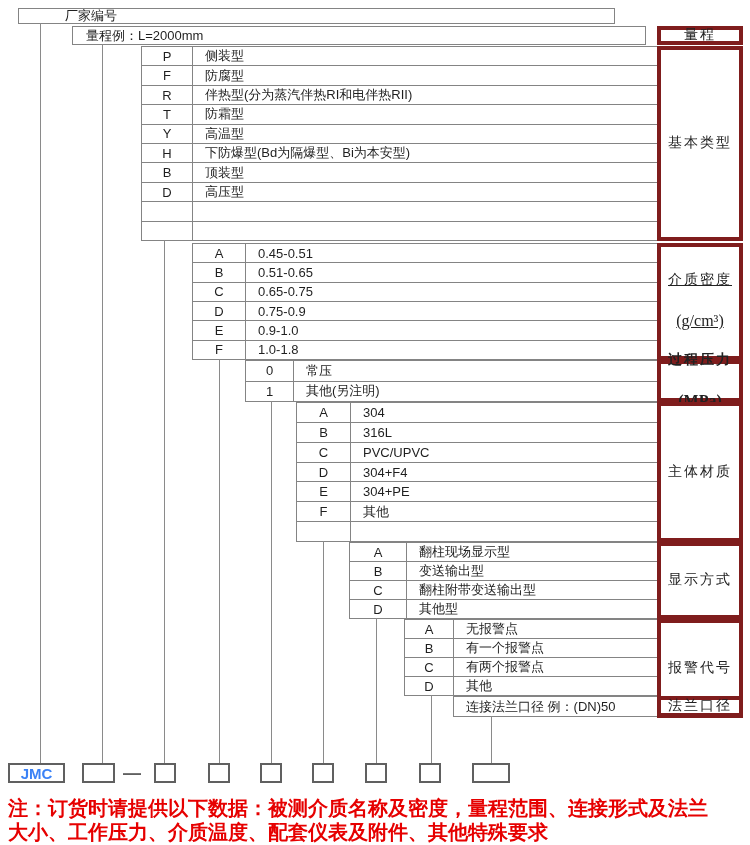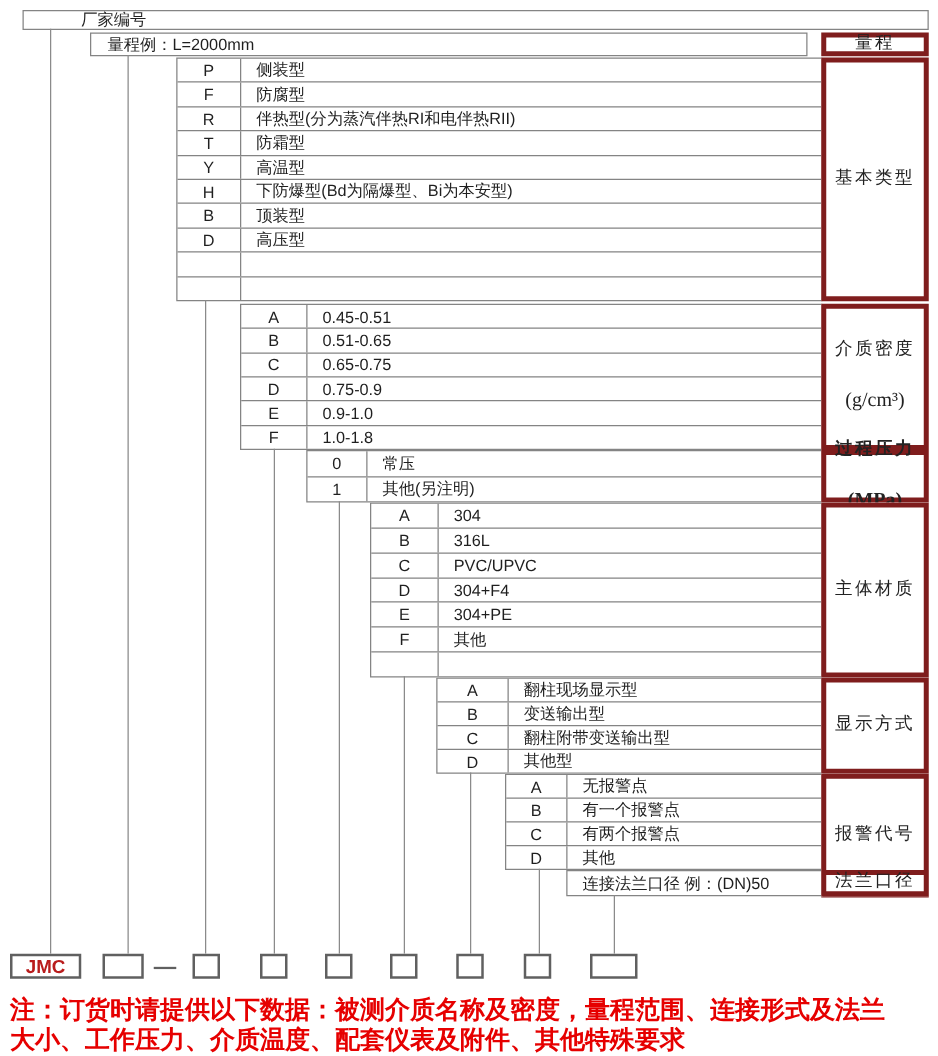--- a/index.html
+++ b/index.html
@@ -16,33 +16,33 @@
   .tbl .desc{flex:1;display:flex;align-items:center;padding-left:12px;font-size:13px;box-sizing:border-box;white-space:nowrap;overflow:hidden;}
   .seclabel{
     position:absolute;left:657px;width:86px;box-sizing:border-box;border:4px solid #7f1d1d;
     display:flex;flex-direction:column;align-items:center;justify-content:center;
     font-family:"Liberation Serif","DejaVu Serif",serif;font-size:14px;color:#222;
     letter-spacing:2px;text-align:center;background:#fff;line-height:1.3;
   }
   .seclabel .unit{letter-spacing:0;font-size:16px;margin-top:22px;}
   .vline{position:absolute;width:1px;background:#8a8a8a;}
   .bbox{position:absolute;top:763px;height:20px;box-sizing:border-box;border:2px solid #606060;background:#fff;}
-  #model-prefix-box{display:flex;align-items:center;justify-content:center;font-weight:bold;font-size:15px;color:#b91c1c;}
+  #model-prefix-box{display:flex;align-items:center;justify-content:center;font-weight:bold;font-size:15px;color:#3b82f6;}
   #separator-dash{position:absolute;top:763px;height:20px;display:flex;align-items:center;justify-content:center;color:#606060;font-weight:bold;font-size:18px;}
   #manufacturer-row{padding-left:46px;display:flex;align-items:center;font-size:13px;}
   #range-example-cell{padding-left:13px;display:flex;align-items:center;font-size:13px;}
   #flange-row{padding-left:12px;display:flex;align-items:center;font-size:13px;}
   .note-line{position:absolute;left:8px;width:740px;font-size:20px;font-weight:bold;line-height:24px;white-space:nowrap;}
 </style>
 </head>
 <body>
 
 <div id="page">
 
-  <div id="manufacturer-row" class="cell" style="left:18px;top:8px;width:725px;height:16px;">
+  <div id="manufacturer-row" class="cell" style="left:18px;top:8px;width:597px;height:16px;">
     <span>厂家编号</span>
   </div>
 
   <div id="range-example-cell" class="cell" style="left:72px;top:26px;width:574px;height:19px;">
     <span>量程例：L=2000mm</span>
   </div>
   <div class="seclabel" style="top:26px;height:19px;">
     <span>量程</span>
   </div>
 
@@ -111,21 +111,21 @@
       </div>
     <div class="row">
         <div class="code">E</div>
         <div class="desc">0.9-1.0</div>
       </div>
     <div class="row">
         <div class="code">F</div>
         <div class="desc">1.0-1.8</div>
       </div>
   </div>
-  <div class="seclabel" style="top:243px;height:117px;">
+  <div class="seclabel" style="top:243px;height:117px;text-decoration:underline;">
     <span>介质密度</span>
     <span class="unit">(g/cm³)</span>
   </div>
 
   <div class="tbl" style="left:245px;top:360px;width:413px;height:42px;--cw:48px;">
     <div class="row">
         <div class="code">0</div>
         <div class="desc">常压</div>
       </div>
     <div class="row">

